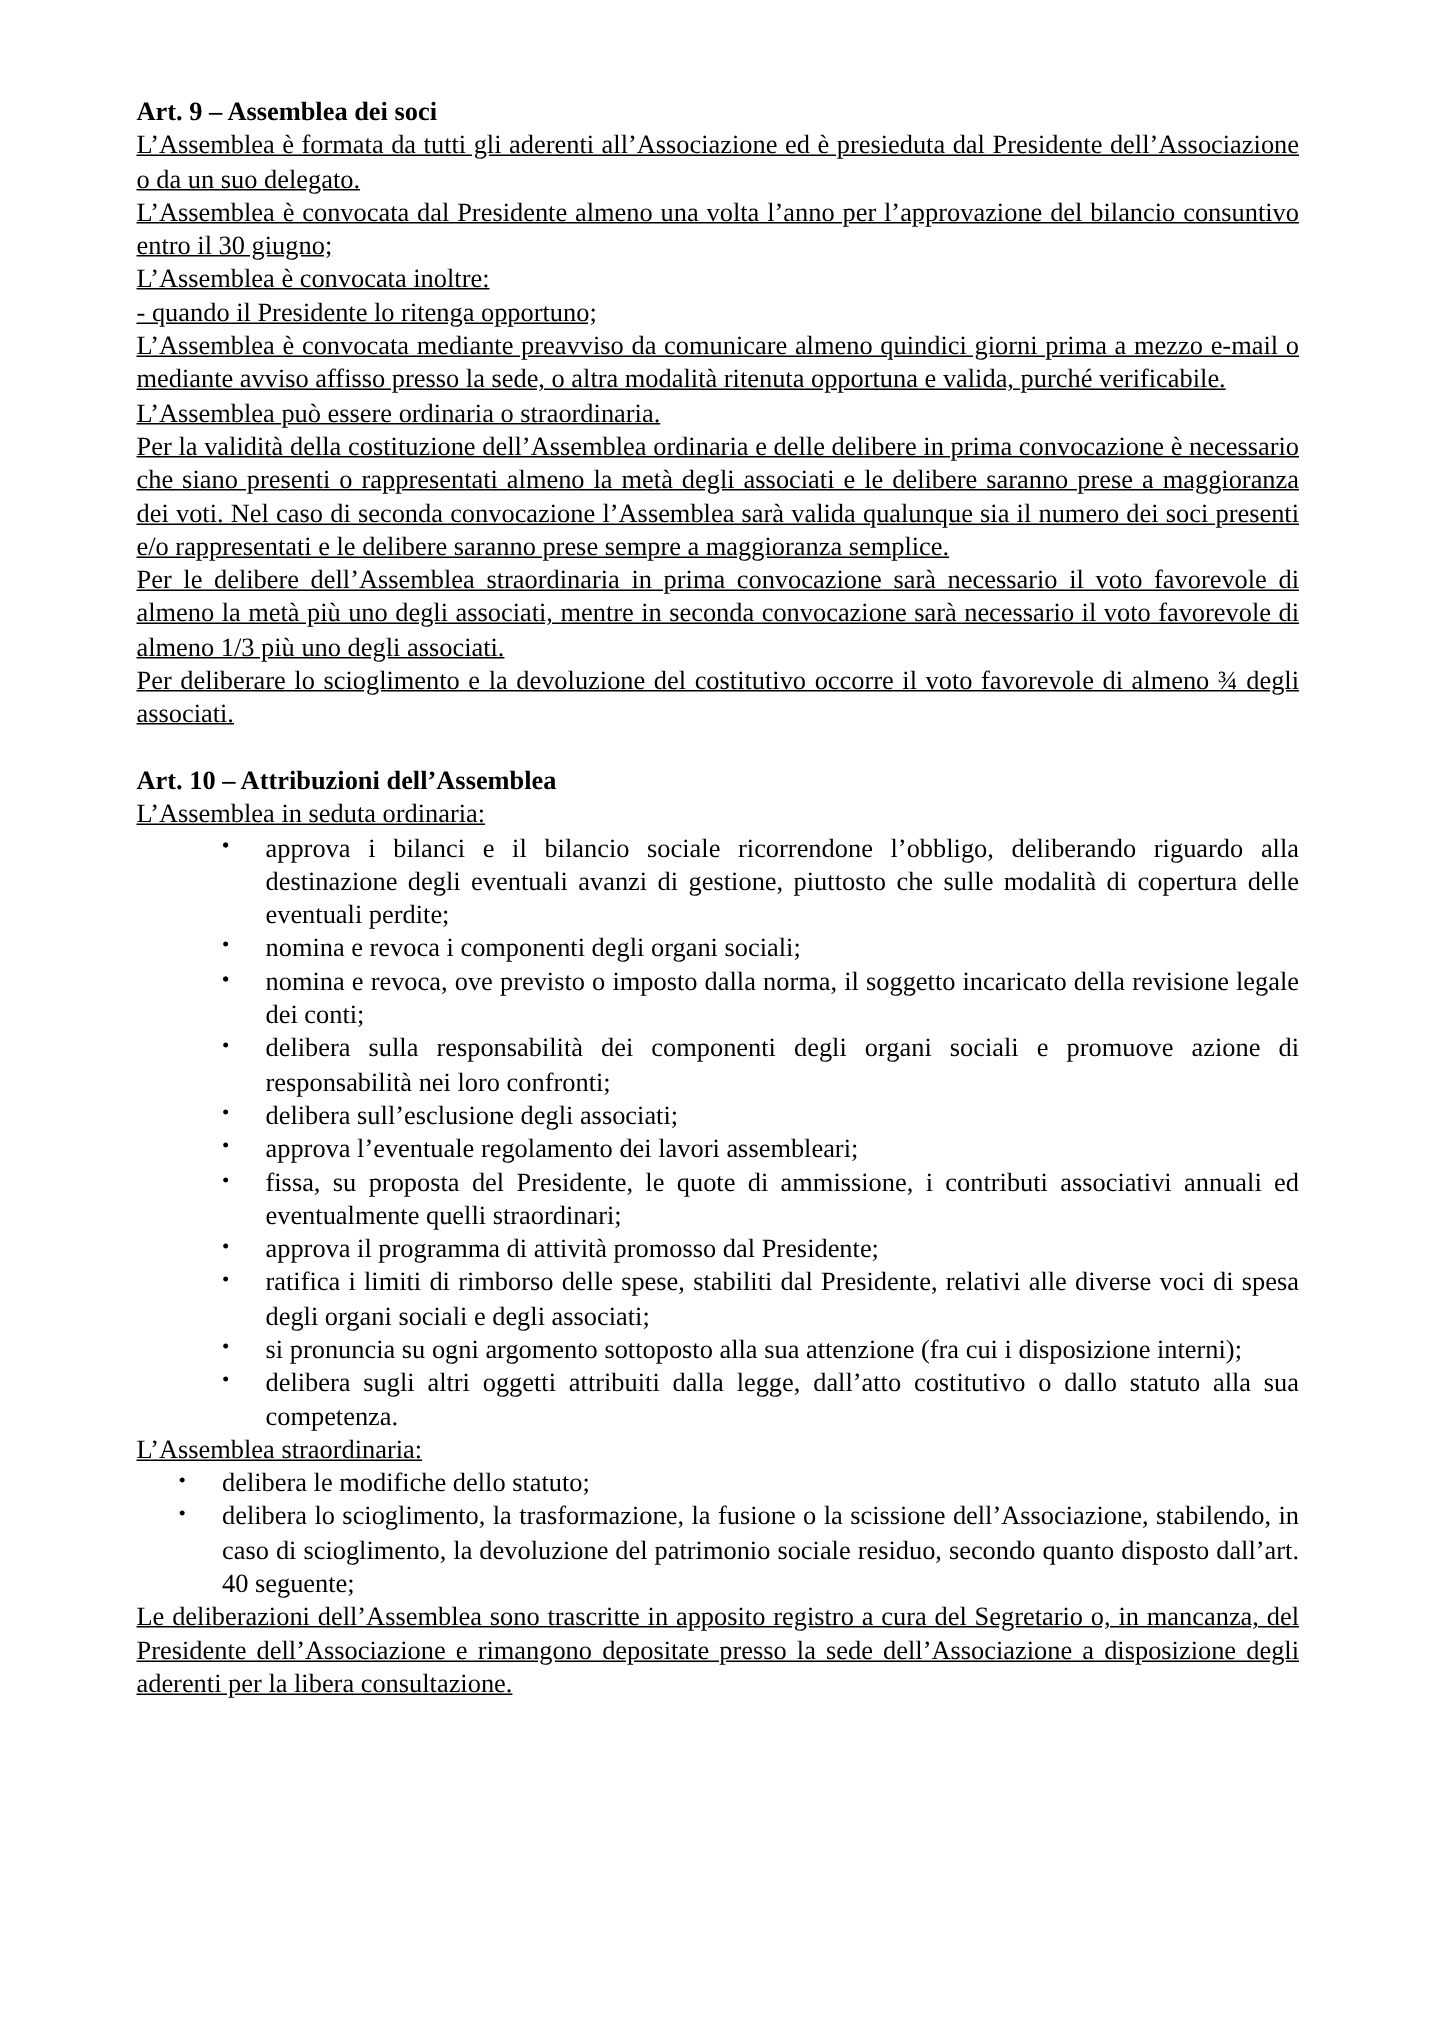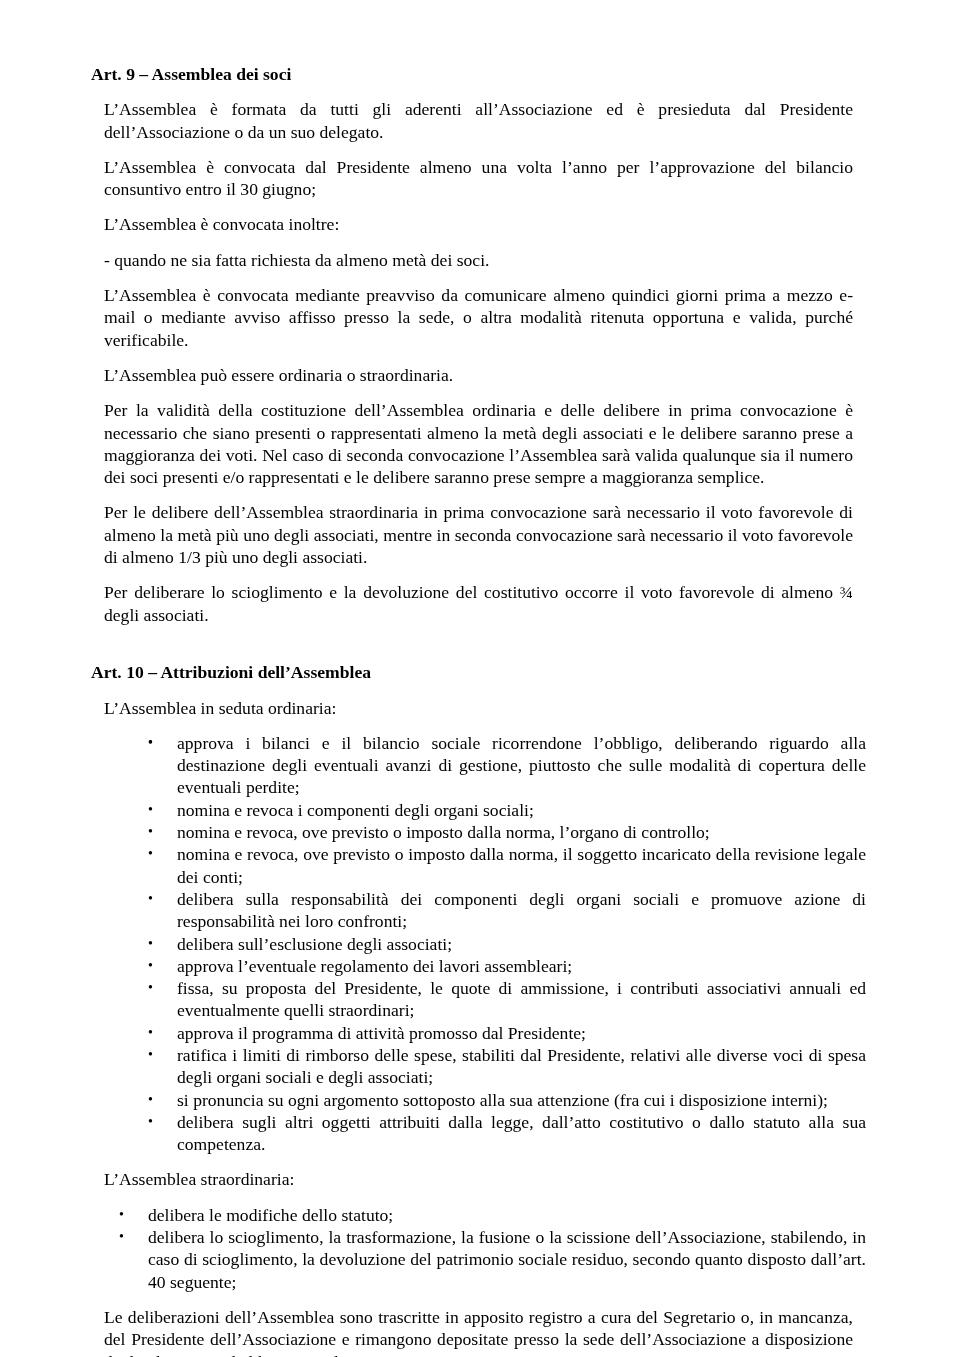--- a/index.html
+++ b/index.html
@@ -21,23 +21,24 @@
       top: 63px;
       width: 775px;
       font-size: 17.6px;
       line-height: 22.3px;
     }
     .heading {
       font-weight: bold;
       margin: 0;
     }
     .para {
-      margin: 13px;
+      margin: 0;
       text-align: justify;
       text-align-last: left;
+      text-decoration: underline;
     }
     .spacer {
       height: 22.3px;
     }
     ul.bullets {
       list-style: none;
       margin: 0;
       padding: 0;
     }
     ul.bullets li {
@@ -66,39 +67,39 @@
 </head>
 <body>
 
 <div class="page">
 
   <section>
     <p class="heading">Art.  9 – Assemblea dei soci</p>
     <p class="para">L’Assemblea è formata da tutti gli aderenti all’Associazione ed è presieduta dal Presidente dell’Associazione o da un suo delegato.</p>
     <p class="para">L’Assemblea è convocata dal Presidente almeno una volta l’anno per l’approvazione del bilancio consuntivo entro il 30 giugno;</p>
     <p class="para">L’Assemblea è convocata inoltre:</p>
-    <p class="para">- quando ne sia fatta richiesta da almeno metà dei soci.</p>
+    <p class="para">- quando il Presidente lo ritenga opportuno;</p>
     <p class="para">L’Assemblea è convocata mediante preavviso da comunicare almeno quindici giorni prima a mezzo e-mail o mediante avviso affisso presso la sede, o altra modalità ritenuta opportuna e valida, purché verificabile.</p>
     <p class="para">L’Assemblea può essere ordinaria o straordinaria.</p>
     <p class="para">Per la validità della costituzione dell’Assemblea ordinaria e delle delibere in prima convocazione è necessario che siano presenti o rappresentati almeno la metà degli associati e le delibere saranno prese a maggioranza dei voti. Nel caso di seconda convocazione l’Assemblea sarà valida qualunque sia il numero dei soci presenti e/o rappresentati e le delibere saranno prese sempre a maggioranza semplice.</p>
     <p class="para">Per le delibere dell’Assemblea straordinaria in prima convocazione sarà necessario il voto favorevole di almeno la metà più uno degli associati, mentre in seconda convocazione sarà necessario il voto favorevole di almeno 1/3 più uno degli associati.</p>
     <p class="para">Per deliberare lo scioglimento e la devoluzione del costitutivo occorre il voto favorevole di almeno ¾ degli associati.</p>
   </section>
 
   <div class="spacer"></div>
 
   <section>
     <p class="heading">Art.  10 – Attribuzioni dell’Assemblea</p>
     <p class="para">L’Assemblea in seduta ordinaria:</p>
 
     <ul class="bullets ordinary">
       <li><span class="bullet">•</span></li>
       <li><span class="bullet">•</span><span>approva i bilanci e il bilancio sociale ricorrendone l’obbligo, deliberando riguardo alla destinazione degli eventuali avanzi di gestione, piuttosto che sulle modalità di copertura delle eventuali perdite;</span></li>
       <li><span class="bullet">•</span><span>nomina e revoca i componenti degli organi sociali;</span></li>
-      <li><span class="bullet">•</span><span>nomina e revoca, ove previsto o imposto dalla norma, l’organo di controllo;</span></li>
+      <li><span class="bullet">•</span></li>
       <li><span class="bullet">•</span><span>nomina e revoca, ove previsto o imposto dalla norma, il soggetto incaricato della revisione legale dei conti;</span></li>
       <li><span class="bullet">•</span><span>delibera sulla responsabilità dei componenti degli organi sociali e promuove azione di responsabilità nei loro confronti;</span></li>
       <li><span class="bullet">•</span><span>delibera sull’esclusione degli associati;</span></li>
       <li><span class="bullet">•</span><span>approva l’eventuale regolamento dei lavori assembleari;</span></li>
       <li><span class="bullet">•</span><span>fissa, su proposta del Presidente, le quote di ammissione, i contributi associativi annuali ed eventualmente quelli straordinari;</span></li>
       <li><span class="bullet">•</span><span>approva il programma di attività promosso dal Presidente;</span></li>
       <li><span class="bullet">•</span><span>ratifica i limiti di rimborso delle spese, stabiliti dal Presidente, relativi alle diverse voci di spesa degli organi sociali e degli associati;</span></li>
       <li><span class="bullet">•</span><span>si pronuncia su ogni argomento sottoposto alla sua attenzione (fra cui i disposizione interni);</span></li>
       <li><span class="bullet">•</span><span>delibera sugli altri oggetti attribuiti dalla legge, dall’atto costitutivo o dallo statuto alla sua competenza.</span></li>
     </ul>

